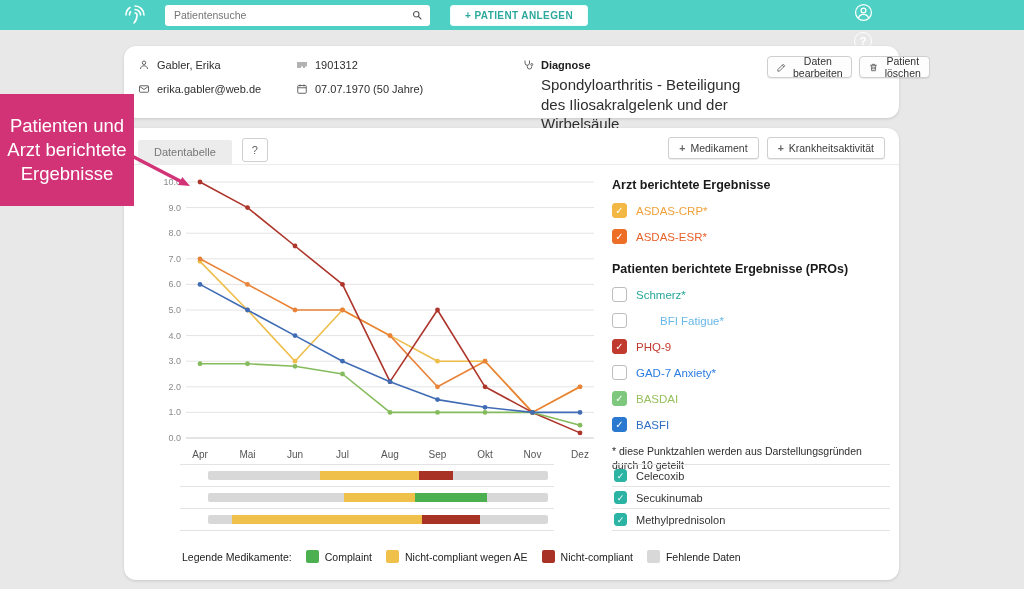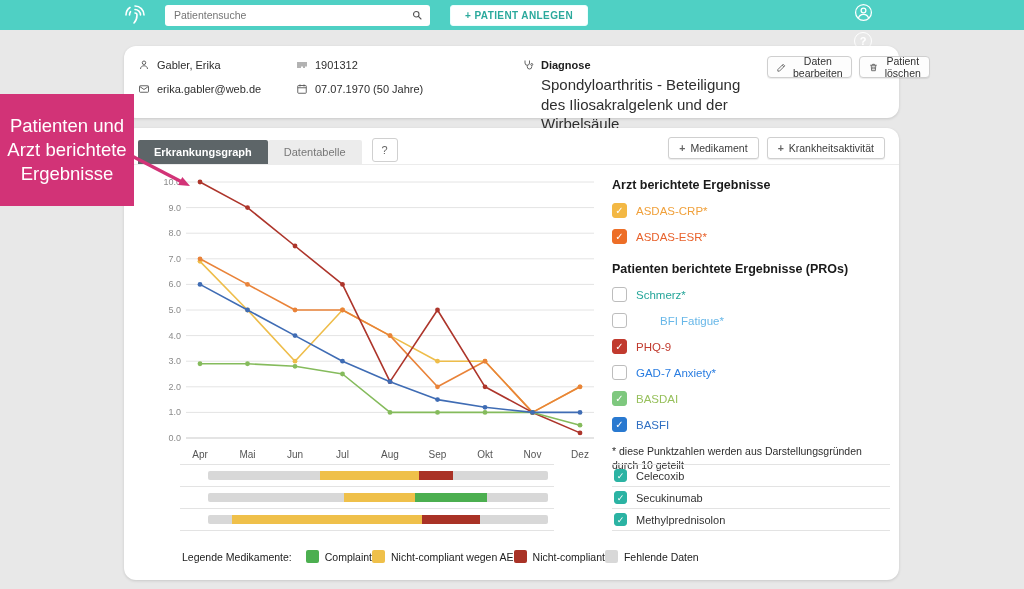--- a/index.html
+++ b/index.html
@@ -215,21 +215,20 @@
             <path d="M10.5 10v6M13.5 10v6"></path>
         </svg>
       </span>
       <span>Patient löschen</span>
     </button>
   </div>
 </section>
 
 <section class="card main-card">
   <div class="tab-row">
-    <div class="tab tab-active">Erkrankungsgraph</div>
     <div class="tab tab-inactive">Datentabelle</div>
     <div class="tab-help">?</div>
     <div class="tab-actions">
       <button class="small-btn">
         <span class="plus-glyph">+</span>
         <span>Medikament</span>
       </button>
       <button class="small-btn">
         <span class="plus-glyph">+</span>
         <span>Krankheitsaktivität</span>
@@ -399,21 +398,21 @@
         <span class="med-name">Secukinumab</span>
       </div>
       <div class="med-list-row">
         <span class="checkbox checked" style="background: rgb(43, 179, 163); border-color: rgb(43, 179, 163);"></span>
         <span class="med-name">Methylprednisolon</span>
       </div>
     </div>
 
   <div class="med-legend">
     <span class="med-legend-title">Legende Medikamente:</span>
-    <span id="med-legend-items" style="display:flex;gap:0;align-items:center;">
+    <span id="med-legend-items" style="display:flex;gap:14px;align-items:center;">
         <span class="med-legend-item">
           <span class="legend-swatch" style="background: rgb(76, 175, 80);"></span>
           <span class="lab">Complaint</span>
         </span>
         <span class="med-legend-item">
           <span class="legend-swatch" style="background: rgb(239, 192, 74);"></span>
           <span class="lab">Nicht-compliant wegen AE</span>
         </span>
         <span class="med-legend-item">
           <span class="legend-swatch" style="background: rgb(169, 50, 38);"></span>

